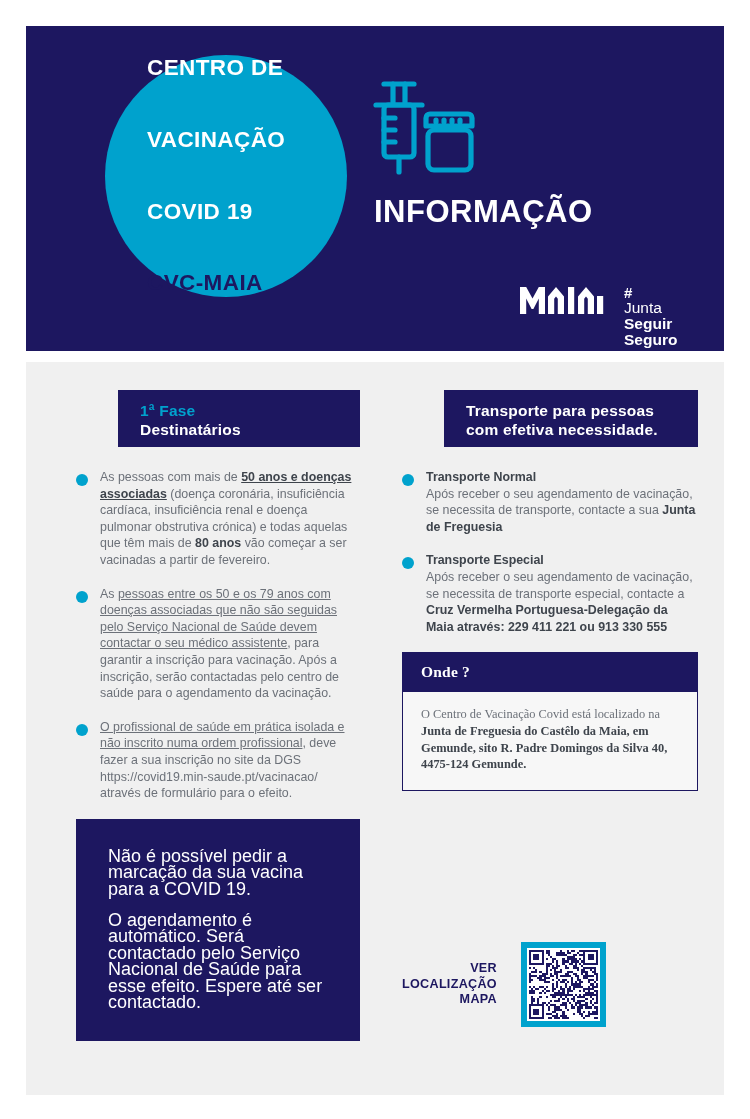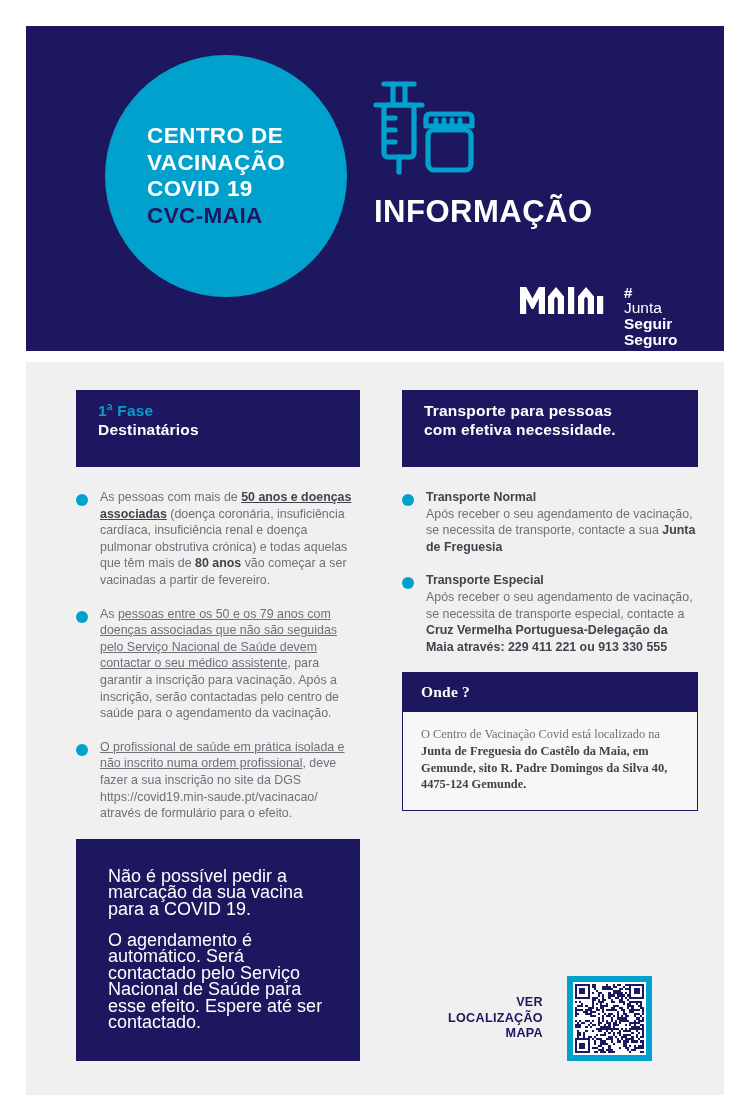--- a/index.html
+++ b/index.html
@@ -15,21 +15,21 @@
 
   
   .header{
     position:absolute;left:26px;top:26px;width:698px;height:325px;
     background:#1d1760;
     overflow:hidden;
   }
   .logo-circle{
     position:absolute;left:79px;top:29px;width:242px;height:242px;
     border-radius:50%;background:#00a2cd;
-    display:flex;flex-direction:column;justify-content:center;
+    display:flex;flex-direction:column;justify-content:space-between;
     box-sizing:border-box;padding-left:42px;
   }
   .logo-line{
     font-weight:bold;font-size:22.5px;line-height:26.5px;
     letter-spacing:.4px;color:#ffffff;
   }
   .logo-line.cvc{color:#1d1760;margin-top:0;}
 
   .syringe-wrap{position:absolute;left:345px;top:52px;}
   .info-title{
@@ -53,22 +53,23 @@
     position:absolute;left:26px;top:362px;width:698px;height:733px;
     background:#f0f0f0;
   }
 
   .col{position:absolute;top:28px;}
   .col-left{left:50px;width:284px;}
   .col-right{left:376px;width:296px;}
 
   .sec-head{
     background:#1d1760;color:#ffffff;
-    padding:11px 0 28px 22px;
+    padding:11px 0 8px 22px;
     box-sizing:border-box;
+    margin-left:42px;
   }
   .sec-head .l{
     display:block;font-weight:bold;font-size:15.5px;line-height:19px;
     letter-spacing:.2px;
   }
   .sec-head .l.accent{color:#00a2cd;}
 
   .blk{margin-top:22px;}
   .bullet-item{
     position:relative;padding-left:24px;margin-bottom:17px;
@@ -112,22 +113,22 @@
     padding:10px 0 11px 18px;letter-spacing:.2px;
   }
   .onde-body{
     padding:14px 18px 17px 18px;
     font-size:12.4px;line-height:16.6px;color:#6c7179;
   }
   .onde-body b{color:#3e444c;font-weight:bold;}
 
   
   .qr-row{
-    position:absolute;left:376px;top:614px;width:296px;
-    display:flex;align-items:center;justify-content:center;gap:24px;
+    position:absolute;left:376px;top:580px;width:296px;
+    display:flex;align-items:center;justify-content:flex-start;gap:24px;
   }
   .qr-caption{
     text-align:right;color:#1d1760;font-weight:bold;
     font-size:12.6px;line-height:15.4px;letter-spacing:.3px;
   }
   .qr-frame{
     width:85px;height:85px;background:#00a2cd;
     display:flex;align-items:center;justify-content:center;
     box-sizing:border-box;
   }

